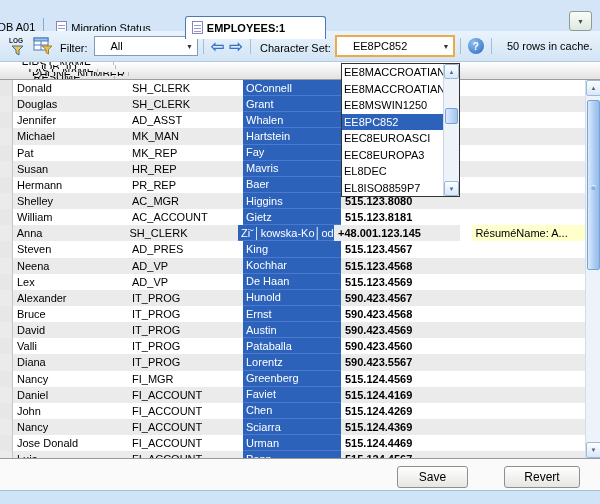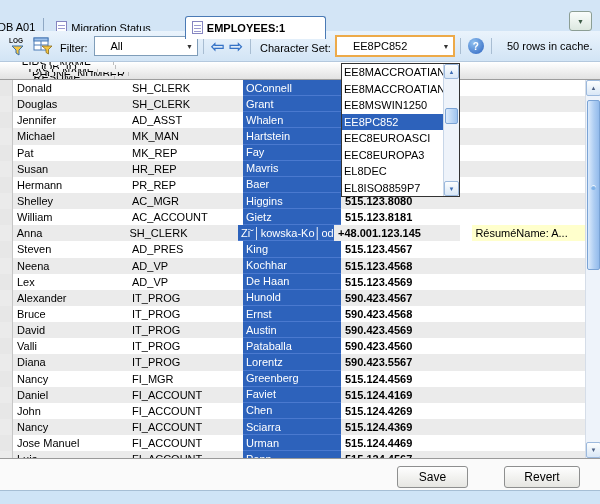--- a/index.html
+++ b/index.html
@@ -308,21 +308,21 @@
       <div class="grid-row">
         <div class="gc c0"></div>
         <div class="gc c1">Nancy</div>
         <div class="gc c2">FI_ACCOUNT</div>
         <div class="gc c3">Sciarra</div>
         <div class="gc c4">515.124.4369</div>
         <div class="gc c5"></div>
       </div>
       <div class="grid-row">
         <div class="gc c0"></div>
-        <div class="gc c1">Jose Manuel</div>
+        <div class="gc c1">Jose Donald</div>
         <div class="gc c2">FI_ACCOUNT</div>
         <div class="gc c3">Urman</div>
         <div class="gc c4">515.124.4469</div>
         <div class="gc c5"></div>
       </div>
       <div class="grid-row">
         <div class="gc c0"></div>
         <div class="gc c1">Luis</div>
         <div class="gc c2">FI_ACCOUNT</div>
         <div class="gc c3">Popp</div>

